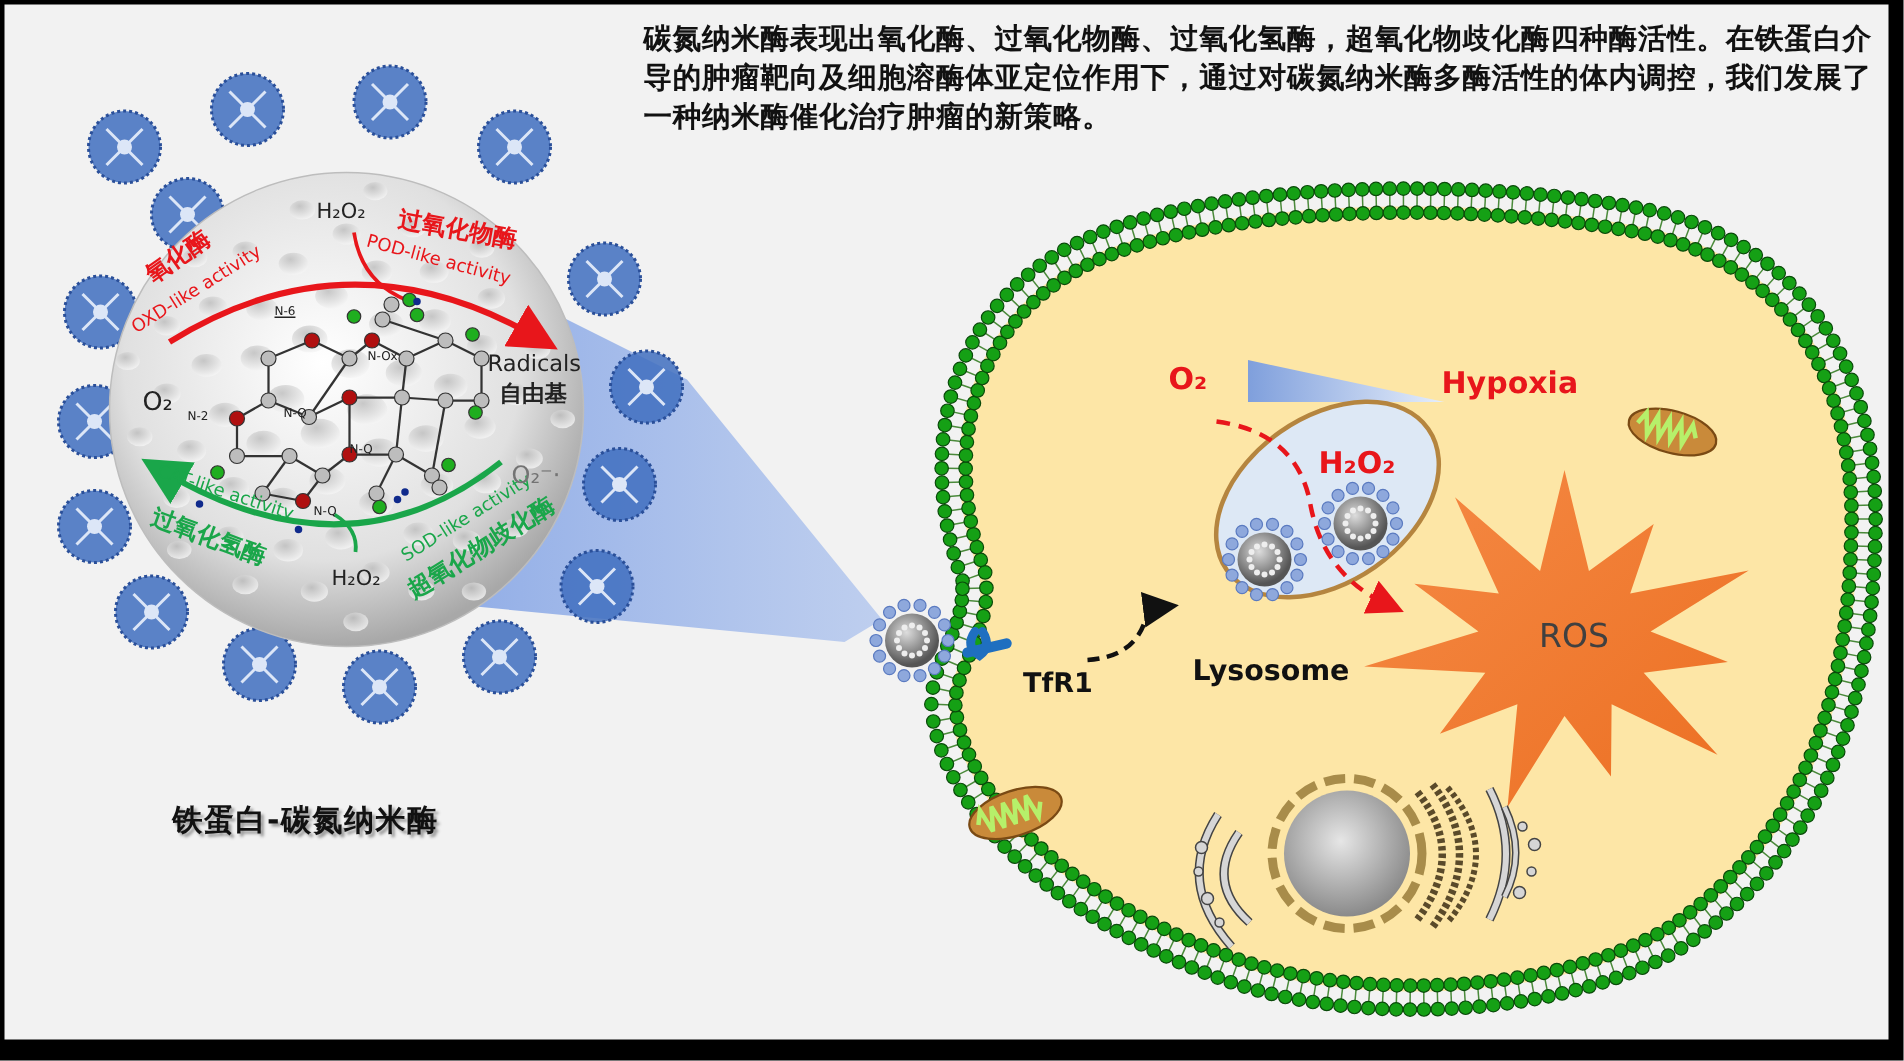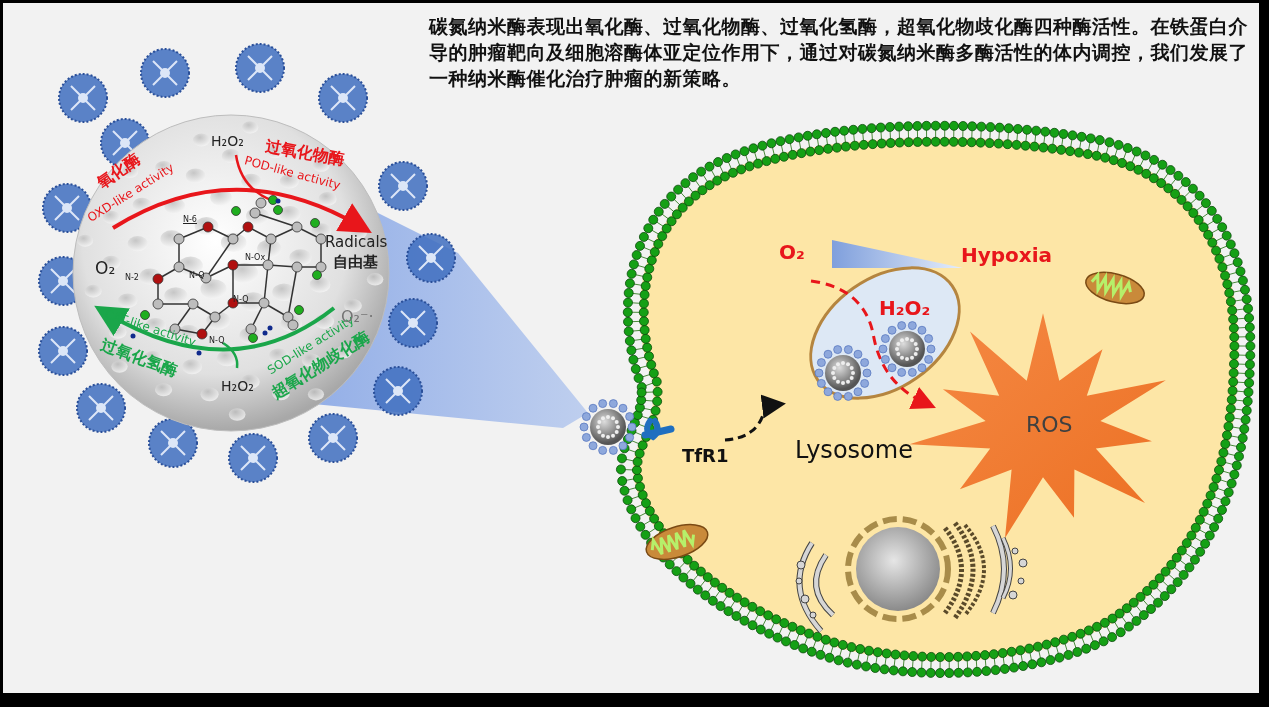--- a/index.html
+++ b/index.html
@@ -1076,28 +1076,29 @@
   <div class="lbl" style="left:262px;top:352px;font-size:16px;font-weight:bold;color:#1aa64a;transform:rotate(-32deg);">超氧化物歧化酶</div>
 
   <div class="lbl" style="left:208px;top:130px;font-size:14px;color:#222;">H₂O₂</div>
   <div class="lbl" style="left:218px;top:375px;font-size:14px;color:#222;">H₂O₂</div>
   <div class="lbl" style="left:92px;top:255px;font-size:17px;color:#222;">O₂</div>
   <div class="lbl" style="left:322px;top:230px;font-size:15px;color:#222;text-align:right;">Radicals</div>
   <div class="lbl" style="left:330px;top:250px;font-size:15px;font-weight:bold;color:#222;font-family:Liberation Mono, monospace;">自由基</div>
   <div class="lbl" style="left:338px;top:288px;font-size:16px;color:#737373;margin-top:16px;">O₂⁻·</div>
 
   <div id="atomLabels">
-      <div class="lbl" style="left: 180px; top: 212px; font-size: 8px; color: rgb(34, 34, 34); text-decoration: underline;">N-6</div>
-      <div class="lbl" style="left: 242px; top: 230px; font-size: 8px; color: rgb(34, 34, 34); margin-top: 20px;">N-Ox</div>
+      <div class="lbl" style="left: 180px; top: 200px; font-size: 8px; color: rgb(34, 34, 34); text-decoration: underline;">N-6</div>
+      <div class="lbl" style="left: 242px; top: 230px; font-size: 8px; color: rgb(34, 34, 34);">N-Ox</div>
       <div class="lbl" style="left: 122px; top: 270px; font-size: 8px; color: rgb(34, 34, 34);">N-2</div>
       <div class="lbl" style="left: 186px; top: 268px; font-size: 8px; color: rgb(34, 34, 34);">N-Q</div>
       <div class="lbl" style="left: 230px; top: 292px; font-size: 8px; color: rgb(34, 34, 34);">N-Q</div>
       <div class="lbl" style="left: 206px; top: 333px; font-size: 8px; color: rgb(34, 34, 34);">N-Q</div>
     </div>
 
+  <div class="caption">铁蛋白-碳氮纳米酶</div>
 
   <div class="lbl" style="left:776px;top:237px;font-size:20px;font-weight:bold;color:#e8161b;">O₂</div>
   <div class="lbl" style="left:958px;top:240px;font-size:20px;font-weight:bold;color:#e8161b;text-align:right;">Hypoxia</div>
   <div class="lbl" style="left:876px;top:293px;font-size:20px;font-weight:bold;color:#e8161b;">H₂O₂</div>
-  <div class="lbl" style="left:792px;top:433px;font-size:24px;font-weight:normal;color:#111;">Lysosome</div>
+  <div class="lbl" style="left:792px;top:433px;font-size:19px;font-weight:bold;color:#111;">Lysosome</div>
   <div class="lbl" style="left:679px;top:442px;font-size:18px;font-weight:bold;color:#111;text-align:center;">TfR1</div>
   <div class="lbl" style="left:1023px;top:409px;font-size:22px;color:#404040;">ROS</div>
 </div>
 
 </body></html>

